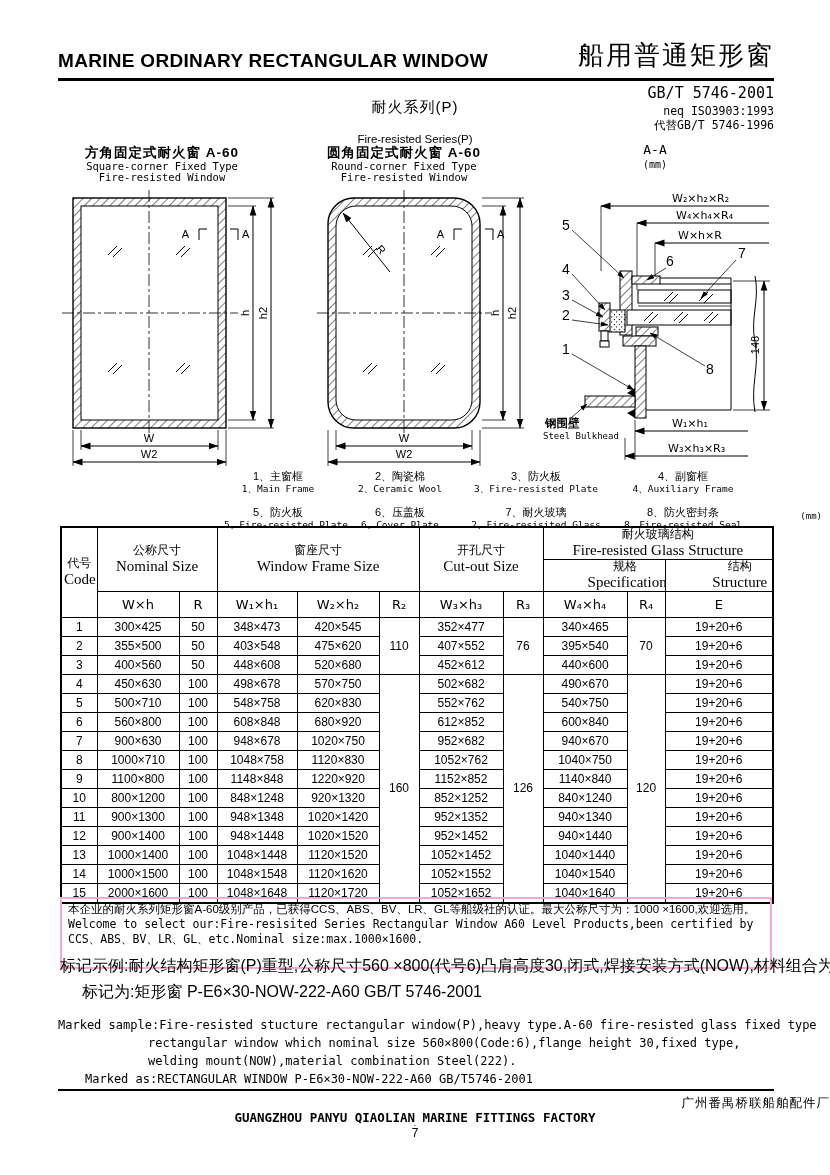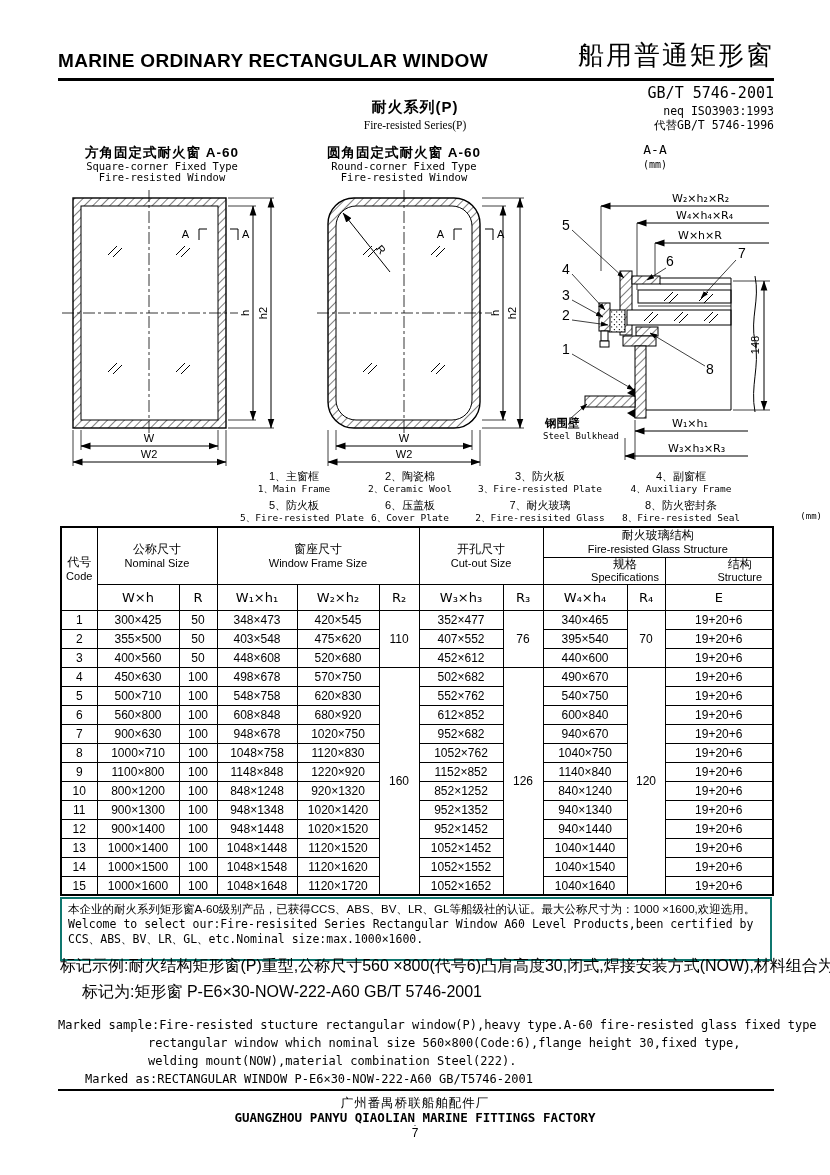--- a/index.html
+++ b/index.html
@@ -16,77 +16,77 @@
   .nowrap { white-space: nowrap; }
 
   
   #title-en { left:58px; top:50px; font-size:19px; font-weight:bold; letter-spacing:.3px; }
   #title-cn { right:56px; top:38px; font-size:26px; letter-spacing:2px; }
   #head-rule { left:58px; top:78px; width:716px; height:3px; background:#000; }
   #standards { right:56px; top:84px; text-align:right; line-height:1.3; }
   #standards .std1 { font-size:15px; }
   #standards .std2, #standards .std3 { font-size:11.5px; }
   #series { left:0; right:0; top:98px; text-align:center; }
-  #series .scn { font-size:15px; font-weight:bold; letter-spacing:1px; }
-  #series .sen { font-size:11.5px; margin-top:2px;font-family:Liberation Serif, serif; }
+  #series .scn { font-size:15px; font-weight:normal; letter-spacing:1px; }
+  #series .sen { font-size:11.5px; margin-top:16px; }
 
   
   #figures { left:58px; top:138px; }
   svg text { font-family:"Liberation Sans", sans-serif; fill:#000; }
   svg .tmono { font-family:"DejaVu Sans Mono", monospace; }
   svg .tsub { font-family:"DejaVu Sans", sans-serif; }
   svg .cn-title { font-size:13.5px; font-weight:bold; letter-spacing:1px; }
   svg .en-title { font-size:10.5px; font-family:"DejaVu Sans Mono", monospace; }
   svg .dimtxt { font-size:11px; }
   svg .parttxt { font-size:14px; }
   svg line, svg polyline, svg path.ln { stroke:#000; fill:none; stroke-width:1; }
   svg .thin { stroke-width:.75; }
   svg .cl { stroke-dasharray:12 3 3 3; stroke-width:.8; }
   svg .frame { stroke:#000; stroke-width:1.4; }
   svg .edge { stroke:#000; stroke-width:1; }
 
   
-  #legend { left:240px; top:470px; width:470px; display:grid;
-            grid-template-columns:108px 112px 136px 134px; column-gap:6px; row-gap:5px; }
+  #legend { left:224px; top:470px; width:470px; display:grid;
+            grid-template-columns:108px 112px 136px 134px; column-gap:6px; row-gap:5px;gap:12px; }
   #legend .item { text-align:center; }
   #legend .lcn { font-size:11px; line-height:1.15; }
   #legend .len { font-size:9.5px; line-height:1.2; font-family:"DejaVu Sans Mono", monospace; }
 
   #mm-note { right:8px; top:511px; font-size:9px; }
 
   
   #spec-table { left:60px; top:526px; }
   table.spec { border-collapse:collapse; table-layout:fixed; width:712px;
                border:2px solid #000; }
   table.spec th, table.spec td { border:1px solid #000; text-align:center;
                vertical-align:middle; padding:0 2px; font-weight:normal; overflow:hidden; }
   table.spec thead tr.g1 th { height:30px; }
   table.spec thead tr.g2 th { height:26px;padding-left:44px; }
   table.spec thead tr.units th { height:26px; font-size:13px; font-family:"DejaVu Sans", sans-serif; }
   table.spec .hcn { font-size:12px; line-height:1.15; }
-  table.spec .hen { font-size:11px; line-height:1.15; font-family:Liberation Sans, sans-serif; }
+  table.spec .hen { font-size:15px; line-height:1.15; font-family:Liberation Serif, serif; }
   table.spec tbody td { height:19px; font-size:12px; }
 
   
-  #note-box { left:60px; top:897px; width:712px; border:2px solid #0f766e;
-              padding:3px 6px 12px 6px; line-height:1.3; }
+  #note-box { left:60px; top:897px; width:712px; border:2px solid #f9a8d4;
+              padding:3px 6px 20px 6px; line-height:1.3; }
   #note-box .ncn { font-size:11.5px; }
   #note-box .nen { font-size:11.5px; font-family:"DejaVu Sans Mono", monospace; }
 
   #mark-cn { left:60px; top:953px; font-size:16px; line-height:1.6; }
   #mark-cn .ind1 { padding-left:58px; }
   #mark-cn .ind2 { padding-left:22px; }
   #mark-en { left:58px; top:1016px; font-size:12px; line-height:1.5;
              font-family:"DejaVu Sans Mono", monospace; }
   #mark-en .ind1 { padding-left:90px; }
   #mark-en .ind2 { padding-left:27px; }
 
   
   #foot-rule { left:58px; top:1089px; width:716px; height:2px; background:#000; }
-  #factory-cn { left:0; right:0; top:1095px; text-align:center; font-size:12.5px; letter-spacing:1px; }
+  #factory-cn { left:0; right:0; top:1095px; text-align:right; font-size:12.5px; letter-spacing:1px; }
   #factory-en { left:0; right:0; top:1110px; text-align:center; font-size:12.5px; font-weight:bold;
                 font-family:"DejaVu Sans Mono", monospace; }
   #page-dot { left:0; right:0; top:1121px; text-align:center; font-size:9px; line-height:1; }
   #page-num { left:0; right:0; top:1126px; text-align:center; font-size:12px; }
 </style>
 </head>
 <body>
 
 <div class="page">
 
@@ -517,21 +517,21 @@
           <td>1000×1500</td>
           <td>100</td>
           <td>1048×1548</td>
           <td>1120×1620</td>
           <td>1052×1552</td>
           <td>1040×1540</td>
           <td>19+20+6</td>
         </tr>
         <tr>
           <td>15</td>
-          <td>1000×1600</td>
+          <td>2000×1600</td>
           <td>100</td>
           <td>1048×1648</td>
           <td>1120×1720</td>
           <td>1052×1652</td>
           <td>1040×1640</td>
           <td>19+20+6</td>
         </tr>
       </tbody>
     </table>
   </div>

